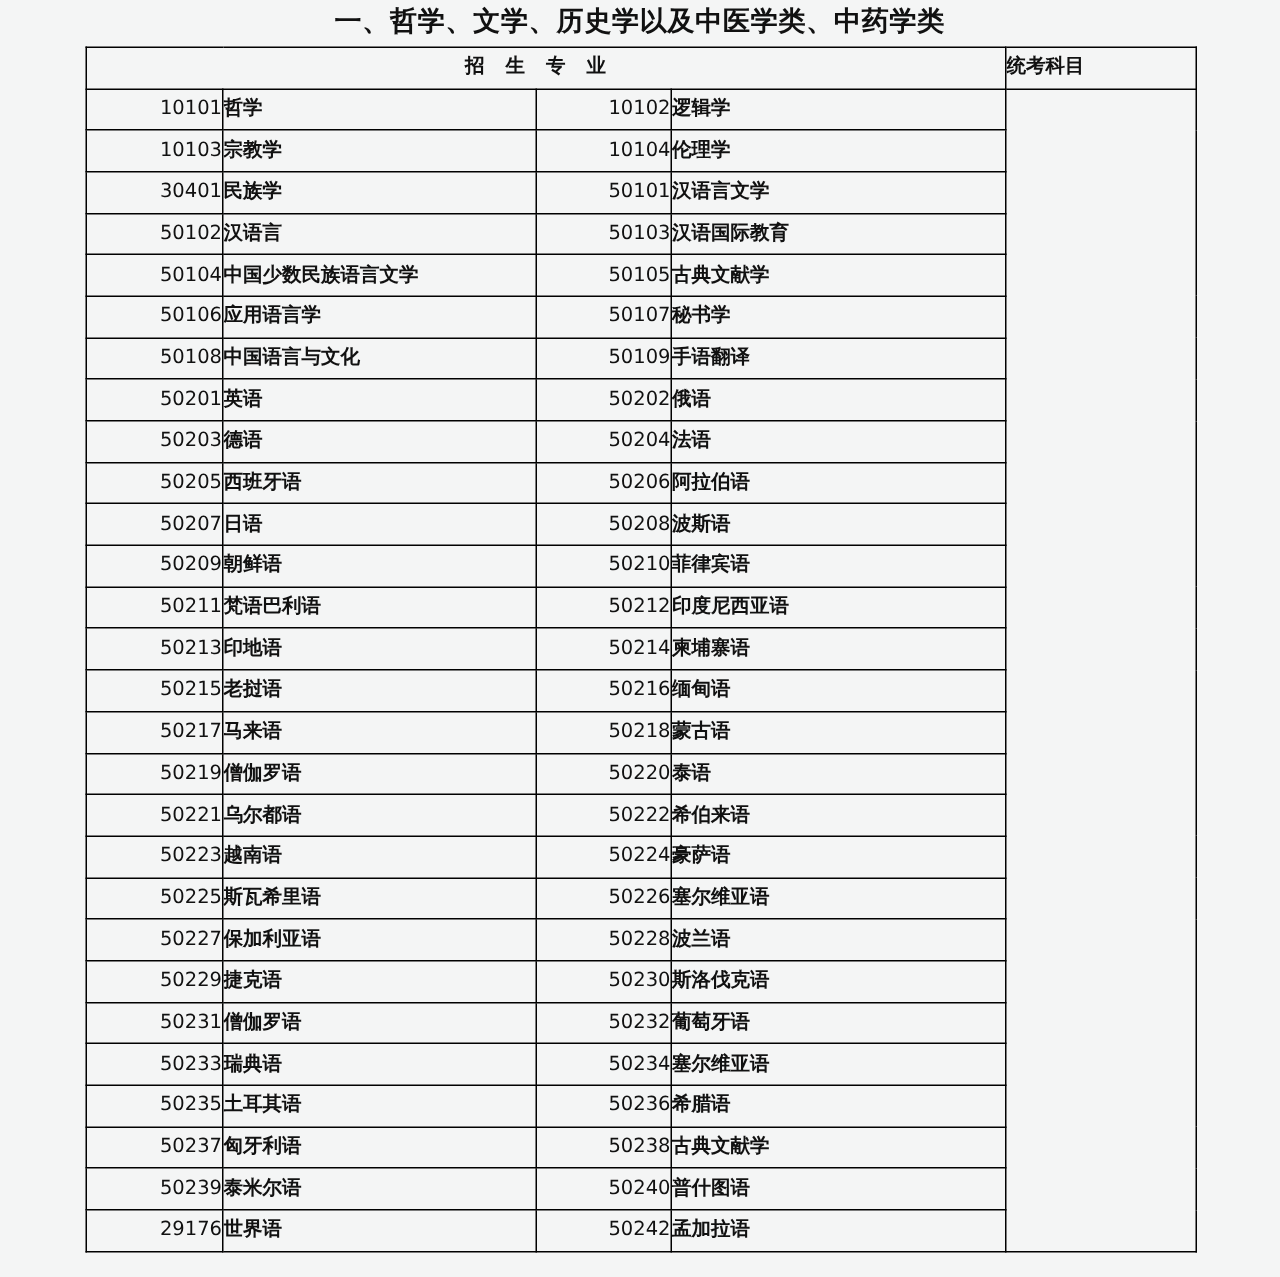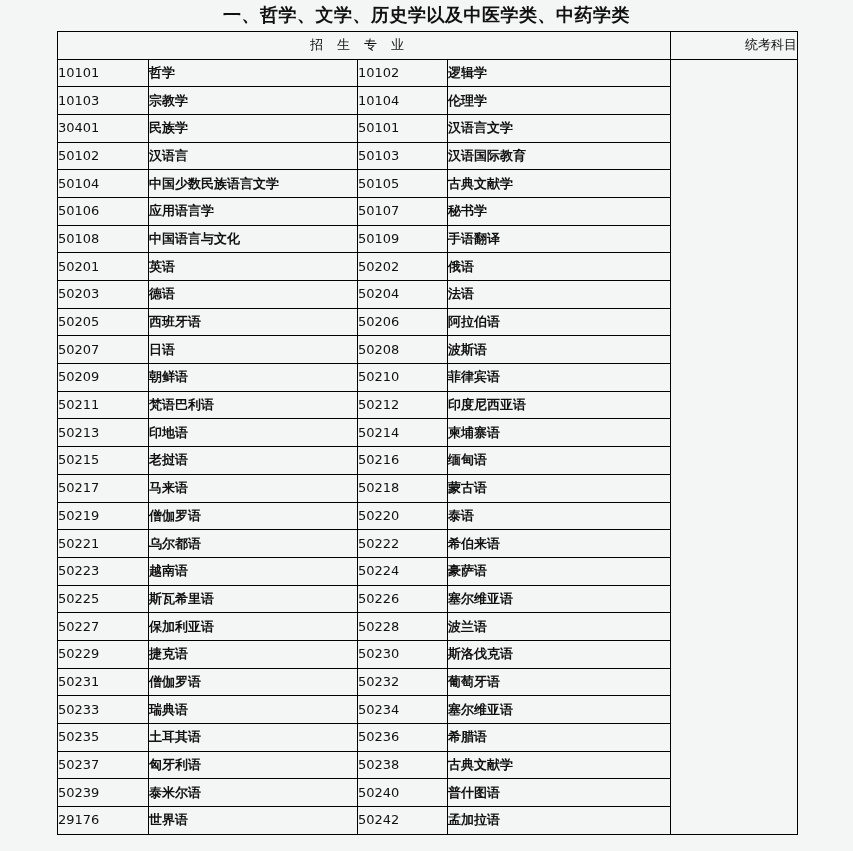--- a/index.html
+++ b/index.html
@@ -39,27 +39,27 @@
     }
     table.majors td, table.majors th {
       border: 1.5px solid #000;
       padding: 0;
       height: 26.7px;
       line-height: 26px;
       white-space: nowrap;
       overflow: hidden;
     }
     table.majors th {
-      font-weight: normal;
+      font-weight: bold;
       font-size: 13px;
       height: 26.5px;
     }
     .hdr-major { text-align: center; letter-spacing: 14px; padding-left: 14px; }
-    .hdr-exam { text-align: right; font-weight: bold; }
-    td.code { text-align: left; }
+    .hdr-exam { text-align: left; font-weight: bold; }
+    td.code { text-align: right; }
     td.name { text-align: left; padding-left: 7px; font-weight: bold; }
     td.exam-cell { vertical-align: top; }
   </style>
 </head>
 <body>
 
 <div class="page">
   <div class="doc-title">一、哲学、文学、历史学以及中医学类、中药学类</div>
 
   <table class="majors">

